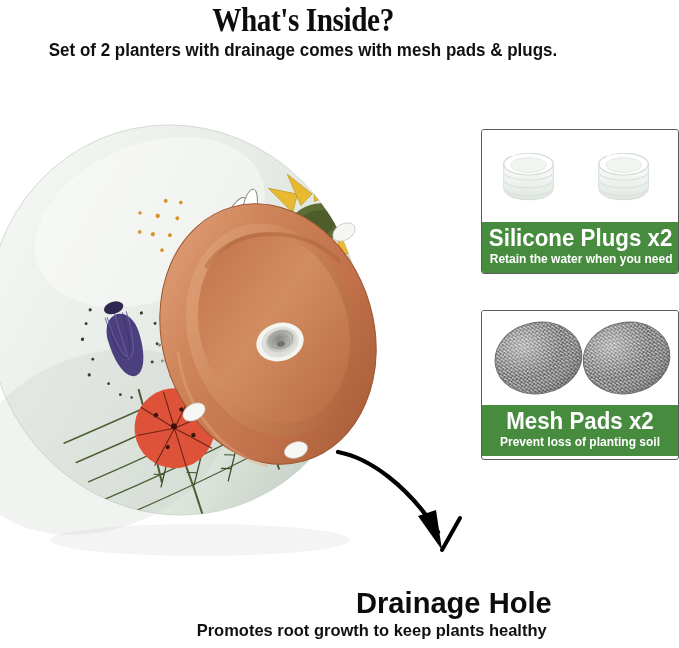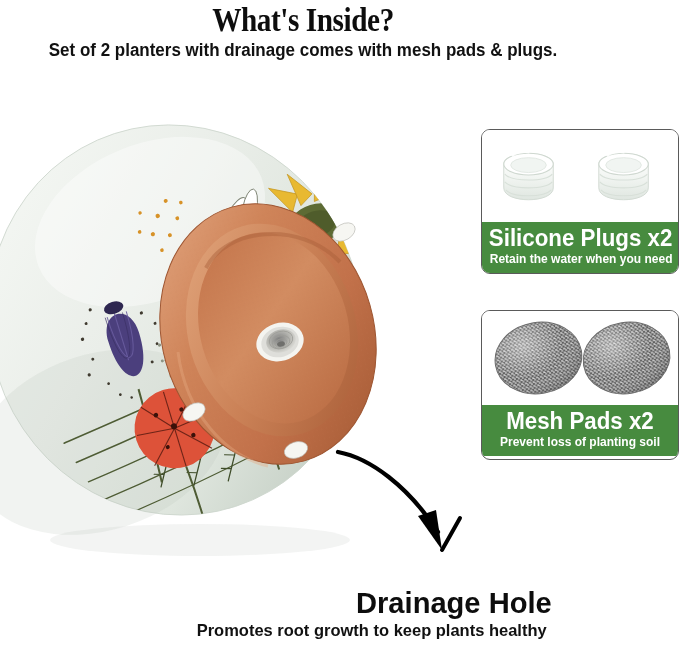--- a/index.html
+++ b/index.html
@@ -58,21 +58,21 @@
     width: 470px;
     height: 500px;
   }
   .planter-svg { display: block; }
 
   
   .callout {
     position: absolute;
     background: #ffffff;
     border: 1.2px solid #5a5a5a;
-    border-radius: 9px;
+    border-radius: 3px;
     overflow: hidden;
     box-sizing: border-box;
   }
   .callout-photo {
     position: relative;
     width: 100%;
     background: #ffffff;
     box-sizing: border-box;
   }
   .callout-photo svg { display: block; width: 100%; height: 100%; }

